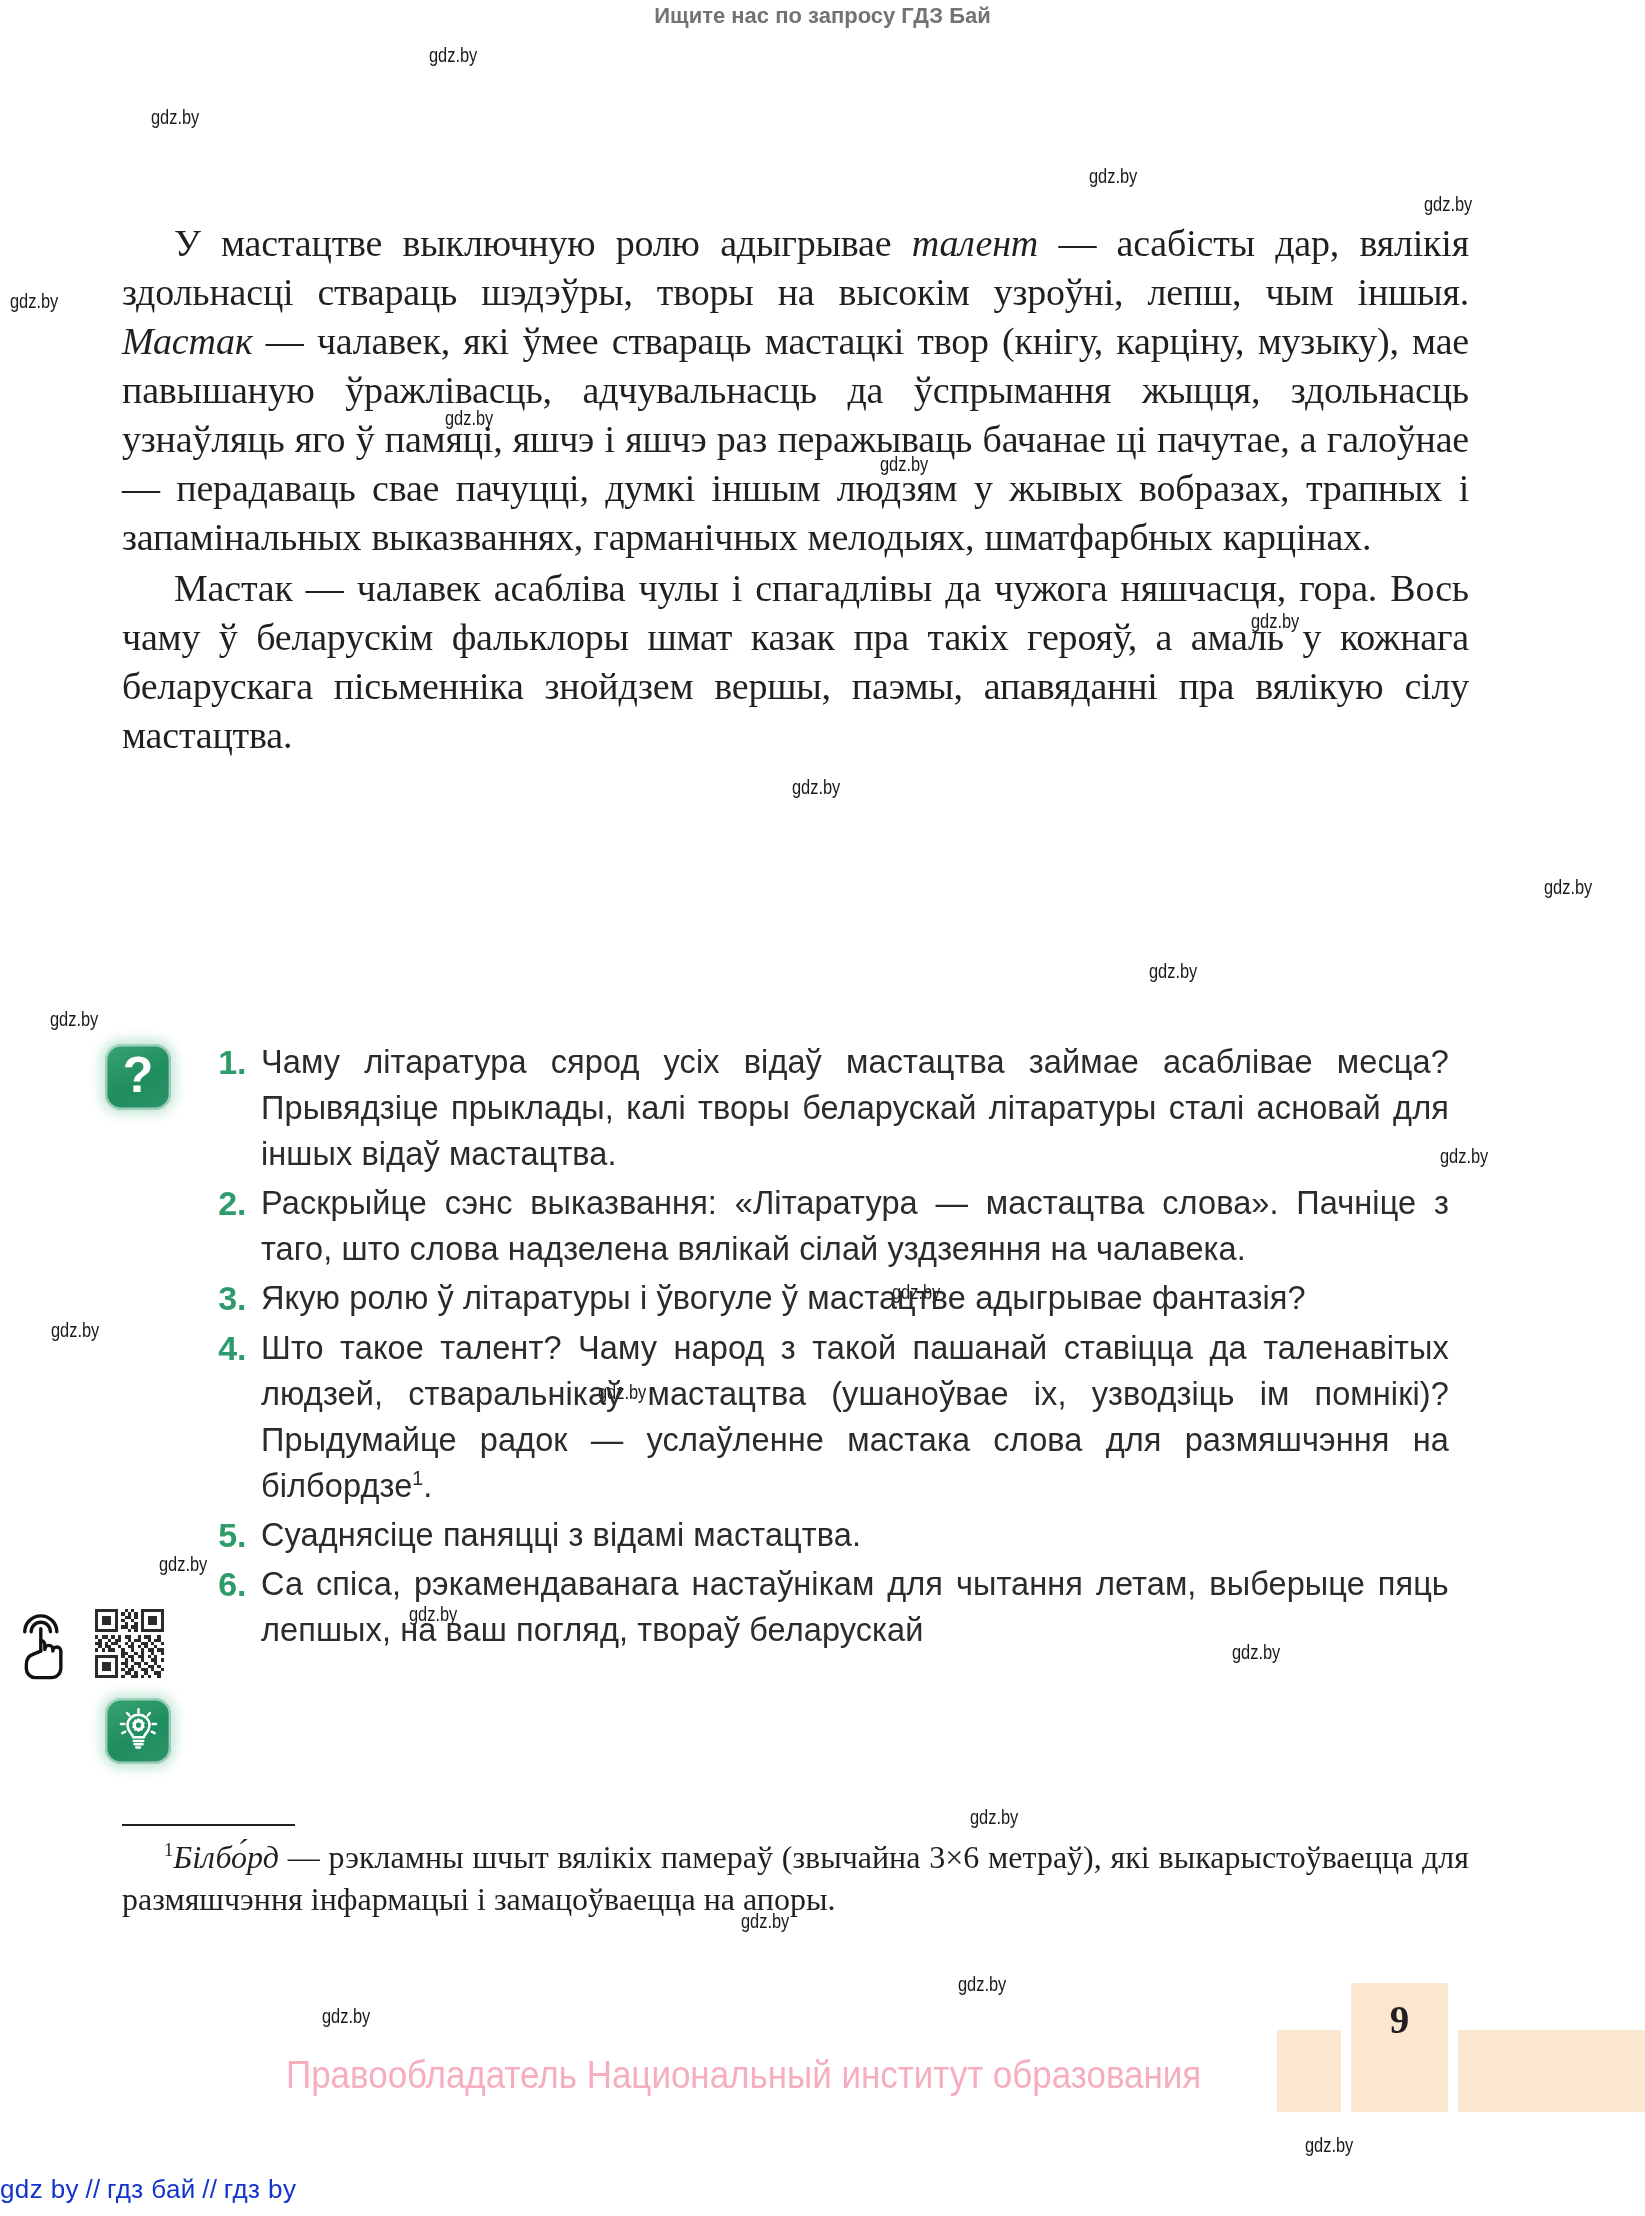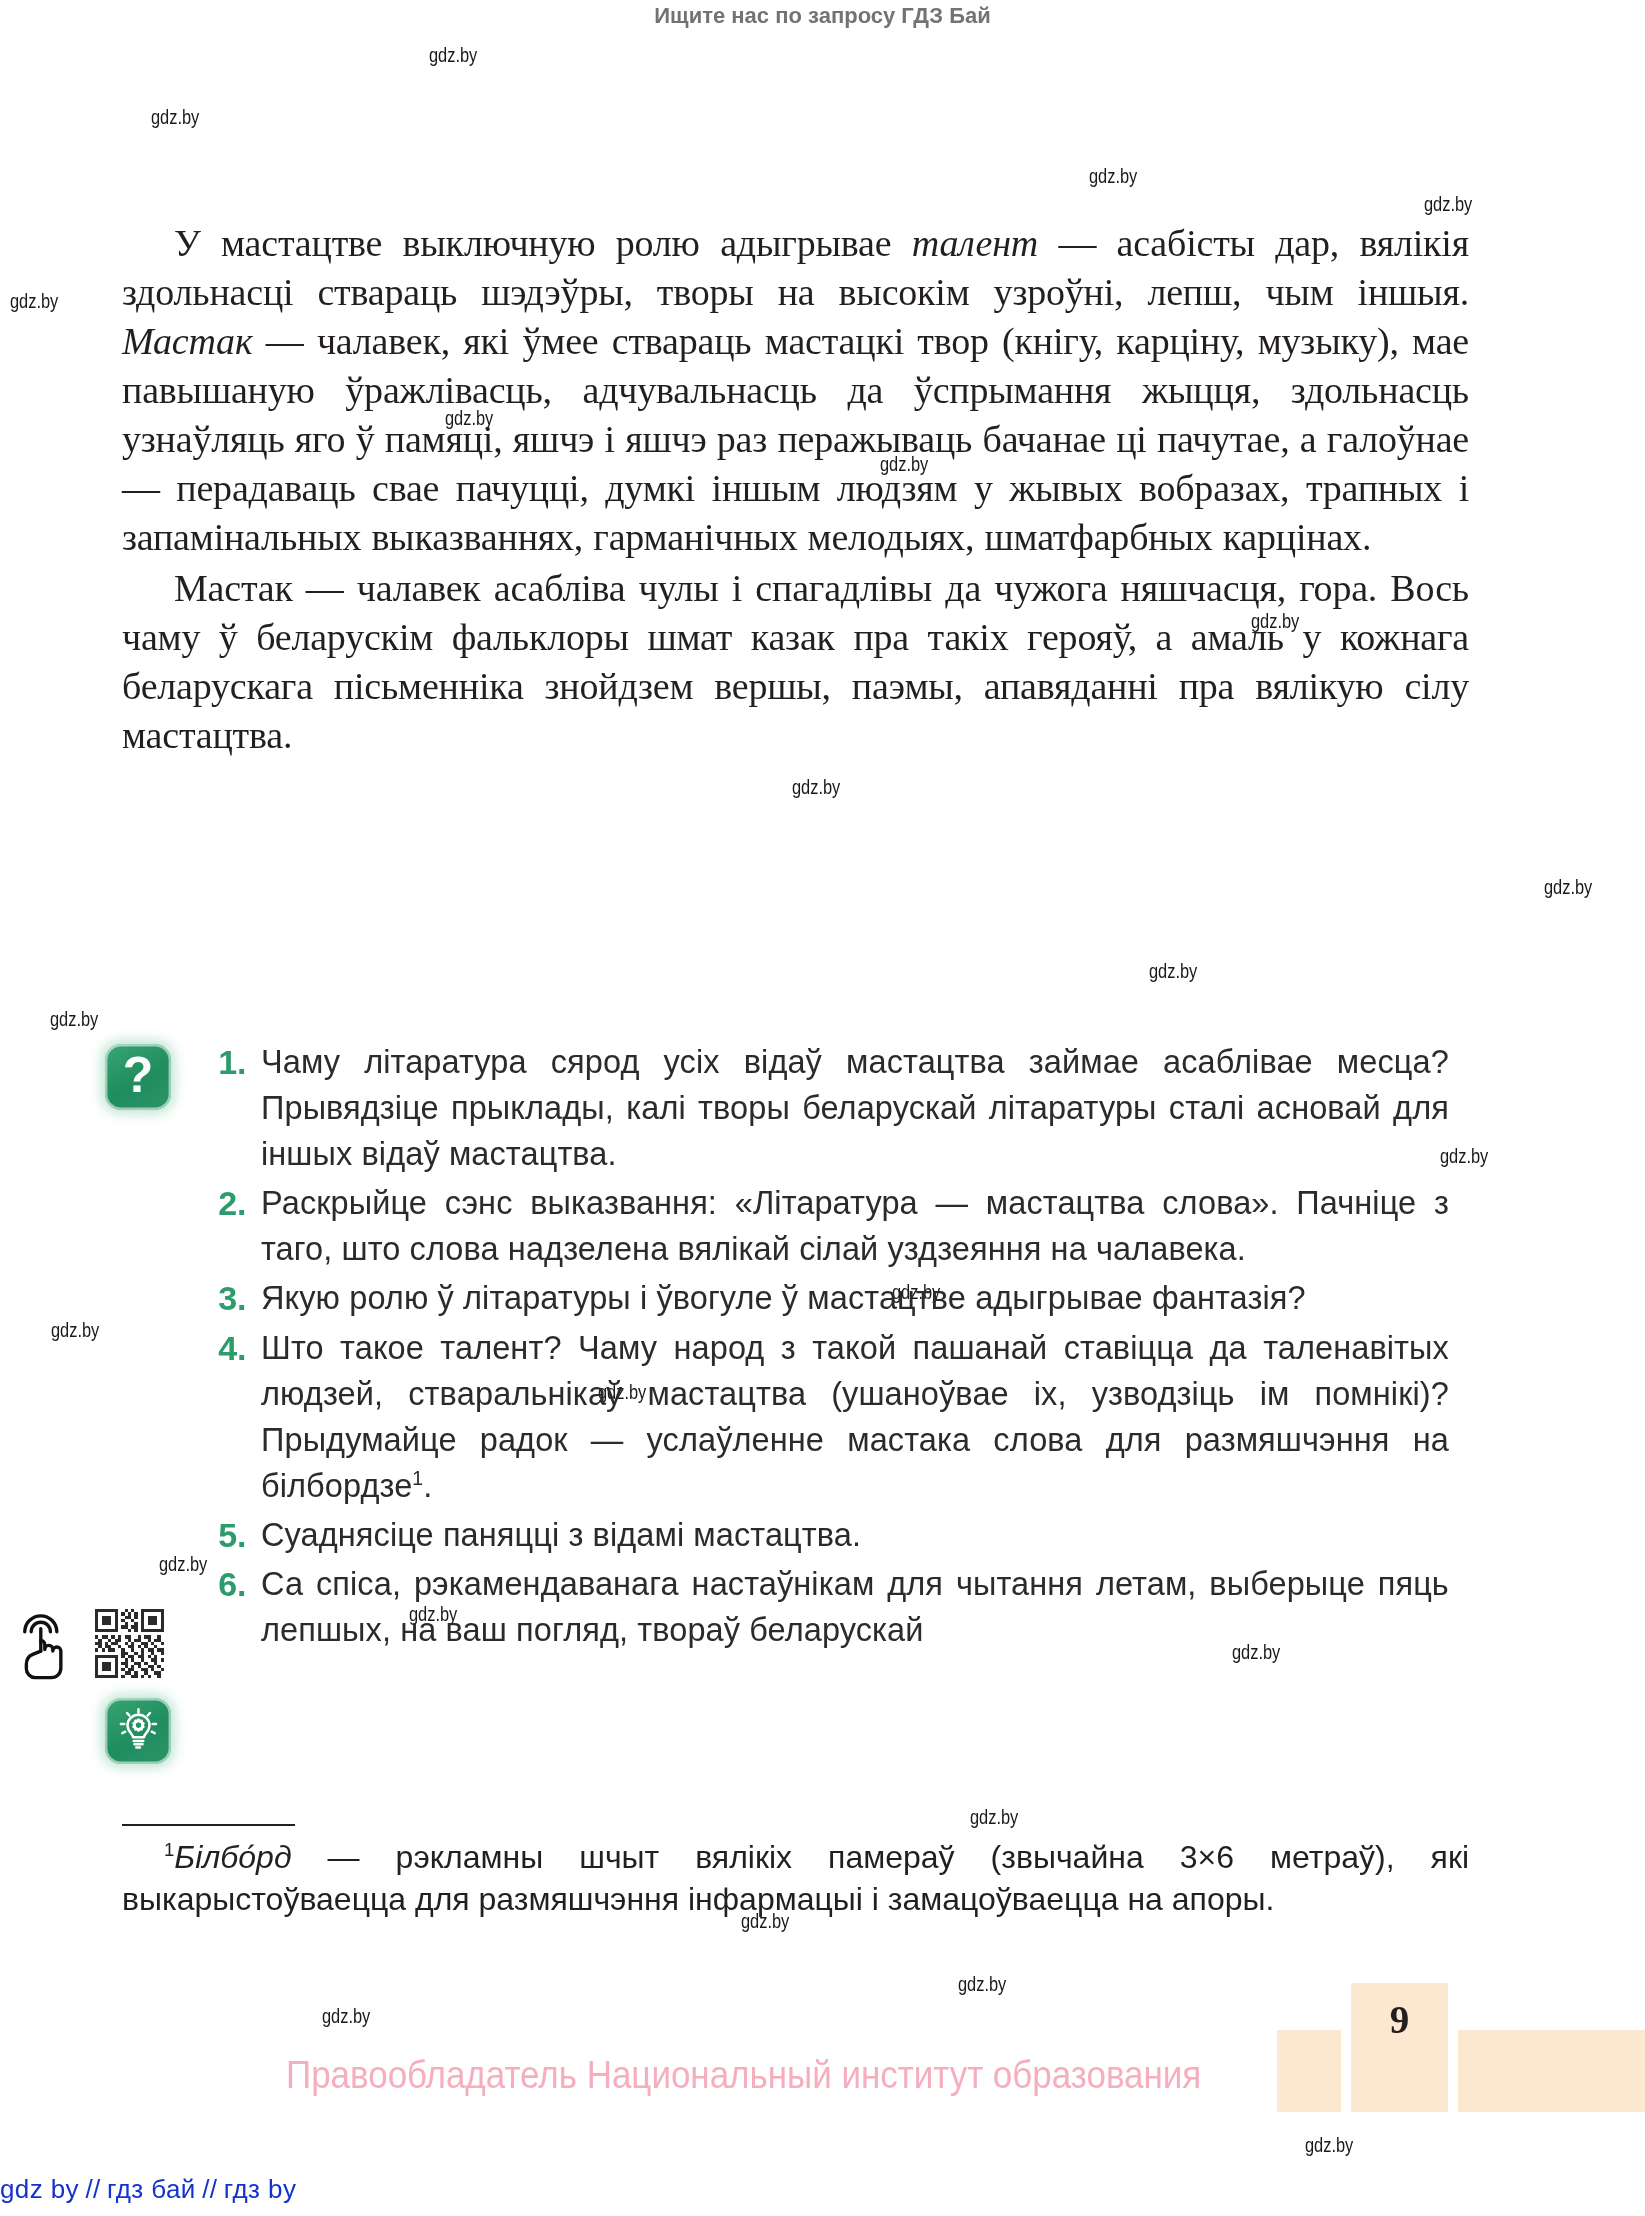--- a/index.html
+++ b/index.html
@@ -157,21 +157,21 @@
     top: 1824px;
     width: 173px;
     height: 2.4px;
     background: #231f20;
   }
   .footnote {
     position: absolute;
     left: 122px;
     top: 1836px;
     width: 1347px;
-    font-family: Liberation Sans, sans-serif;
+    font-family: Liberation Serif, serif;
     font-size: 32px;
     line-height: 42px;
     text-align: justify;
     text-align-last: left;
     text-indent: 42px;
     color: #231f20;
   }
   .footnote sup {
     font-size: 0.58em;
     vertical-align: super;

